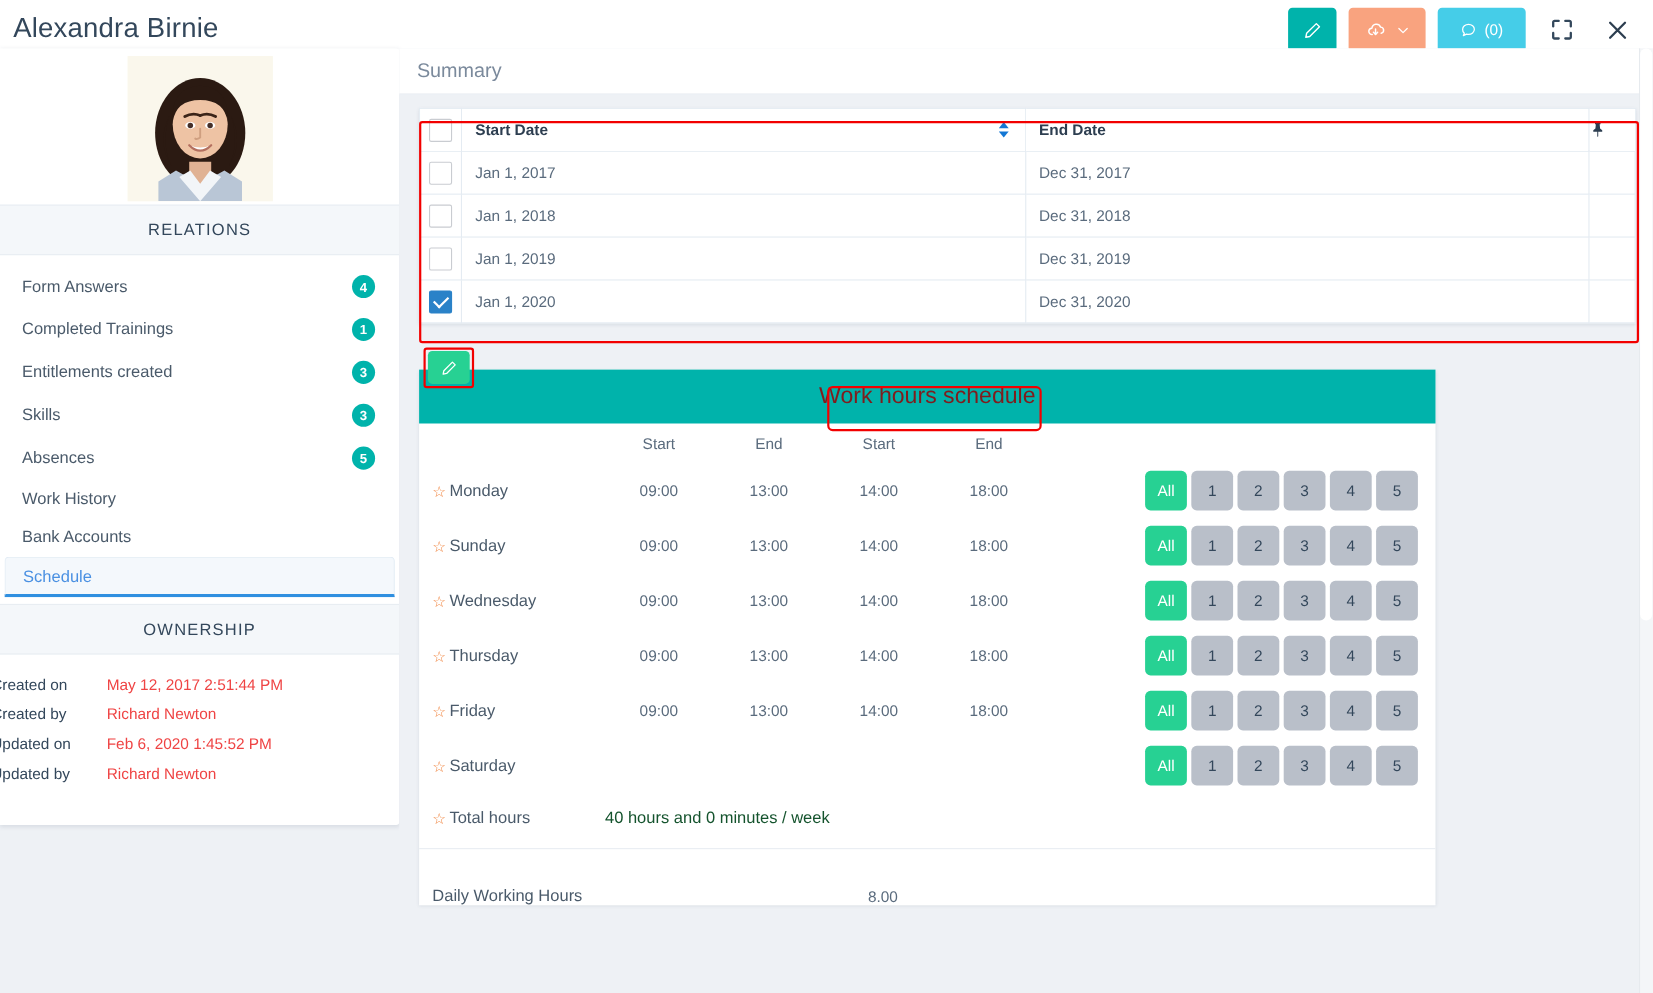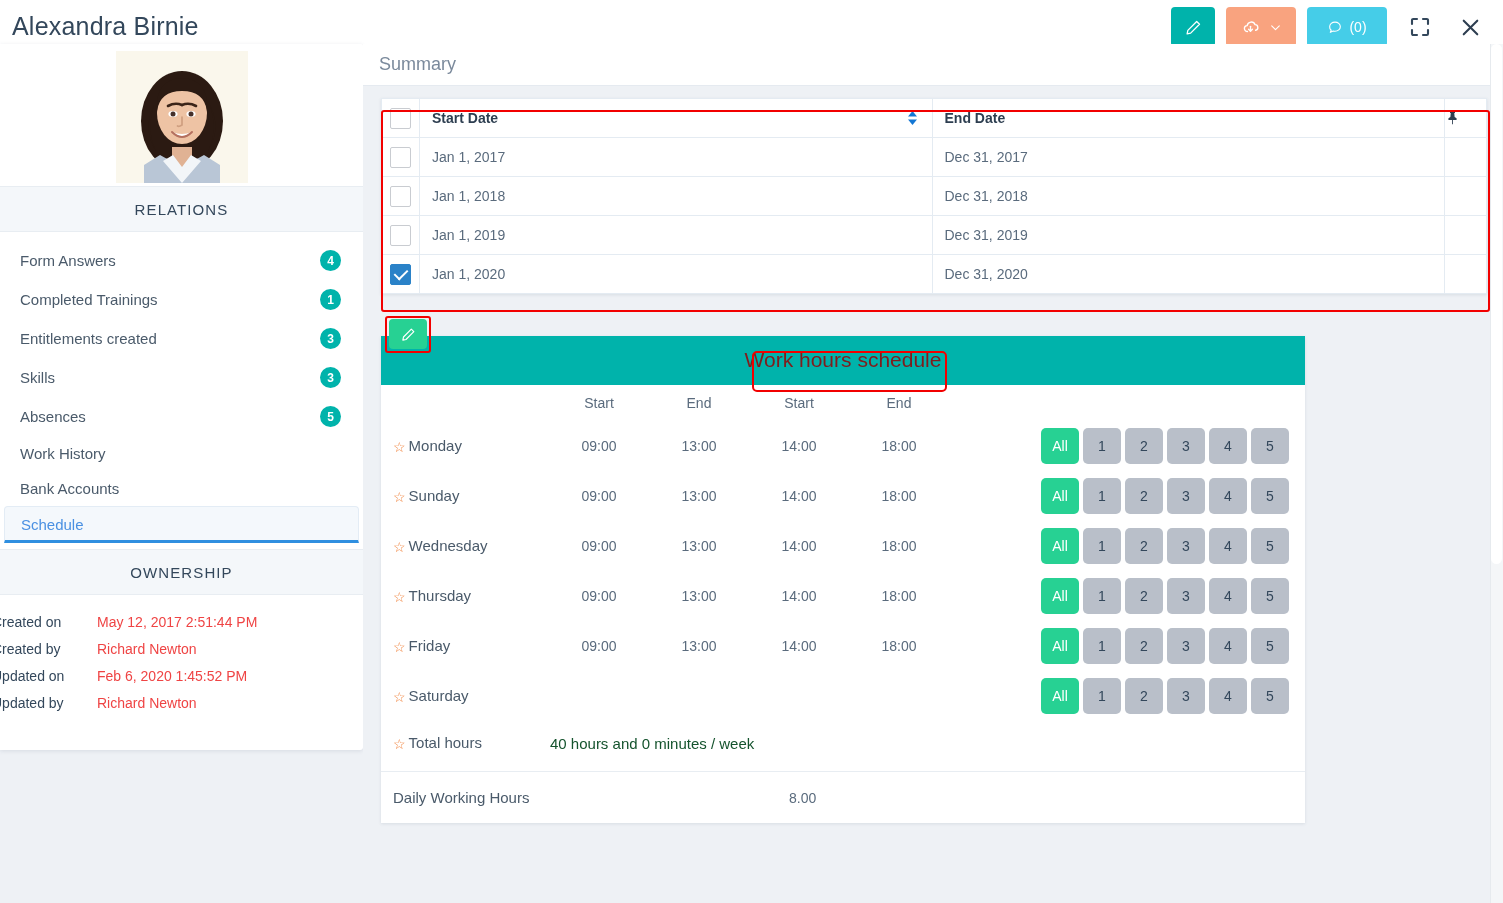--- a/index.html
+++ b/index.html
@@ -206,21 +206,21 @@
     font-size: 14px; cursor: pointer;
     display: inline-flex; align-items: center; justify-content: center;
     font-family: "Liberation Sans", sans-serif;
   }
   .nbtn.all { background: #27d193; color: #ffffff; }
   .nbtn.num { background: #b9bfc9; color: #33475b; }
   .total-row td { padding-top: 8px; padding-bottom: 14px; }
   .total-val { color: #14532d; font-size: 15px; }
   .dwh-row {
     border-top: 1px solid #e8edf2;
-    display: flex; align-items: center;
+    display: flex; align-items: flex-end;
     height: 52px; padding: 0 12px;
   }
   .dwh-label { width: 168px; font-size: 15px; color: #4a5a6a; }
   .dwh-value { font-size: 14px; color: #5a6b7d; margin-left: 228px; }
 
   
   .scrollbar {
     position: absolute; right: 0; top: 44px; width: 13px; height: 859px;
     background: #f4f6f8; border-left: 1px solid #e6eaee;
   }

